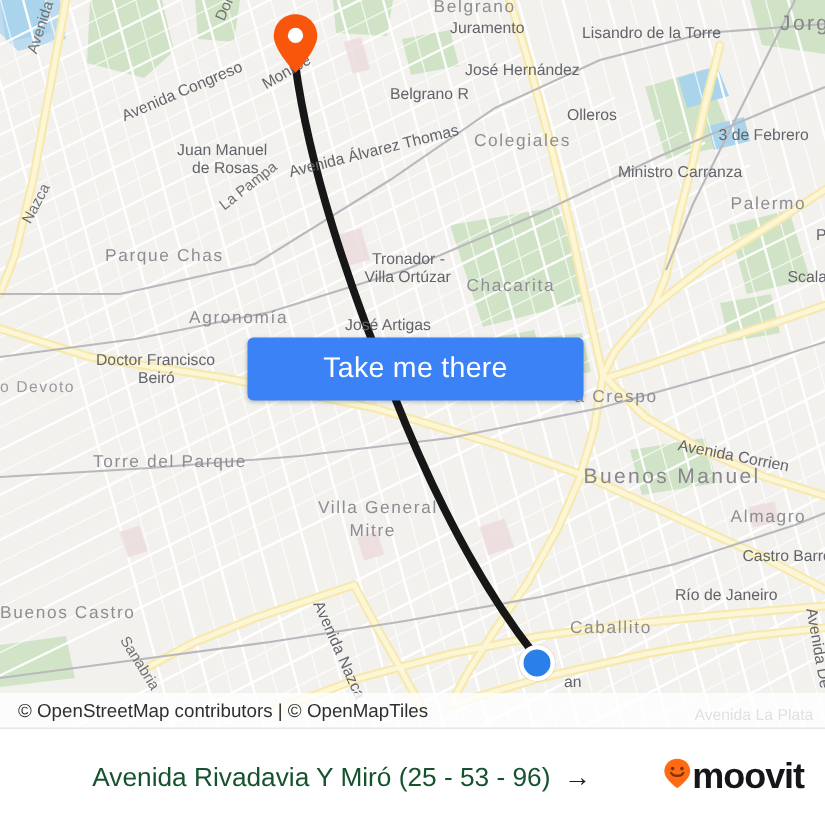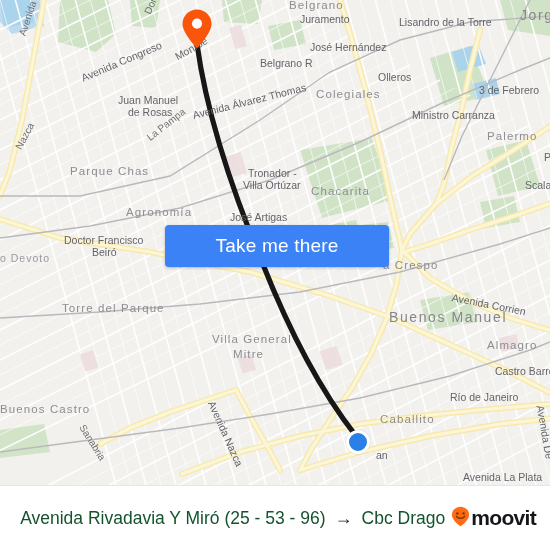--- a/index.html
+++ b/index.html
@@ -78,21 +78,21 @@
   }
   #trip {
     flex:1 1 auto;
     display:flex; align-items:center; justify-content:center;
     gap:9px;
     padding-left:14px;
   }
   #trip .t { font-size:17.5px; color:#14532d; }
   #arrow { font-size:18px; color:#1c1c1c; line-height:1; }
   #brand { display:flex; align-items:center; gap:1px; padding-right:14px; }
-  #brand .word { font-size:21px; font-weight:bold; color:#16161a; letter-spacing:-.7px; }
+  #brand .word { font-size:24px; font-weight:bold; color:#16161a; letter-spacing:-.7px; }
 </style>
 </head>
 <body>
 
 <div id="app">
 
   <div id="map">
 
     <svg width="550" height="485" viewBox="0 0 550 485">
       <defs>
@@ -280,21 +280,21 @@
         <div class="lbl place" style="left: 70px; top: 166px;">Parque Chas</div>
         <div class="lbl place" style="left: 126px; top: 207px;">Agronomía</div>
         <div class="lbl street-d" style="left: 248px; top: 168px;">Tronador -</div>
         <div class="lbl street-d" style="left: 243px; top: 180px;">Villa Ortúzar</div>
         <div class="lbl place" style="left: 311px; top: 186px;">Chacarita</div>
         <div class="lbl street-d" style="left: 230px; top: 212px;">José Artigas</div>
         <div class="lbl place" style="left: 289px; top: 0px;">Belgrano</div>
         <div class="lbl street-d" style="left: 300px; top: 14px;">Juramento</div>
         <div class="lbl street-d" style="left: 310px; top: 42px;">José Hernández</div>
         <div class="lbl street-d" style="left: 260px; top: 58px;">Belgrano R</div>
-        <div class="lbl street-d" style="left: 399px; top: 17px;">Lisandro de la Torre</div>
+        <div class="lbl street-d" style="left: 388px; top: 17px;">Lisandro de la Torre</div>
         <div class="lbl street-d" style="left: 378px; top: 72px;">Olleros</div>
         <div class="lbl place" style="left: 316px; top: 89px;">Colegiales</div>
         <div class="lbl street-d" style="left: 412px; top: 110px;">Ministro Carranza</div>
         <div class="lbl street-d" style="left: 479px; top: 85px;">3 de Febrero</div>
         <div class="lbl place-lg" style="left: 520px; top: 10px;">Jorge</div>
         <div class="lbl place" style="left: 487px; top: 131px;">Palermo</div>
         <div class="lbl street-d" style="left: 500px; top: 152px; padding-left: 44px;">Plaza Italia</div>
         <div class="lbl street-d" style="left: 525px; top: 180px;">Scalab</div>
         <div class="lbl street-d" style="left: 64px; top: 235px;">Doctor Francisco</div>
         <div class="lbl street-d" style="left: 92px; top: 247px;">Beiró</div>
@@ -323,27 +323,29 @@
         <circle cx="16" cy="15.6" r="5.1" fill="#ffffff"></circle>
       </svg>
     </div>
 
     <div id="dot"></div>
 
     <button id="cta">
       <span>Take me there</span>
     </button>
 
+    <div id="attrib">
+      <span>© OpenStreetMap contributors | © OpenMapTiles</span>
+    </div>
   </div>
 
   <div id="footer">
     <div id="trip">
       <span class="t">Avenida Rivadavia Y Miró (25 - 53 - 96)</span>
       <span id="arrow">→</span>
-      <span class="t">Cbc Drago</span>
     </div>
     <div id="brand">
       <span>
         <svg width="19" height="21" viewBox="0 0 19 21">
           <path d="M9.5 0.8 C 4.6 0.8, 0.9 4.4, 0.9 9.1 C 0.9 14.6, 9.5 20.4, 9.5 20.4 C 9.5 20.4, 18.1 14.6, 18.1 9.1 C 18.1 4.4, 14.4 0.8, 9.5 0.8 Z" fill="#ff6a13"></path>
           <circle cx="6.4" cy="7.4" r="1.2" fill="#7a3206"></circle>
           <circle cx="12.6" cy="7.4" r="1.2" fill="#7a3206"></circle>
           <path d="M5.4 10.3 C 7.0 13.0, 12.0 13.0, 13.6 10.3" fill="none" stroke="#7a3206" stroke-width="1.5" stroke-linecap="round"></path>
         </svg>
       </span>

